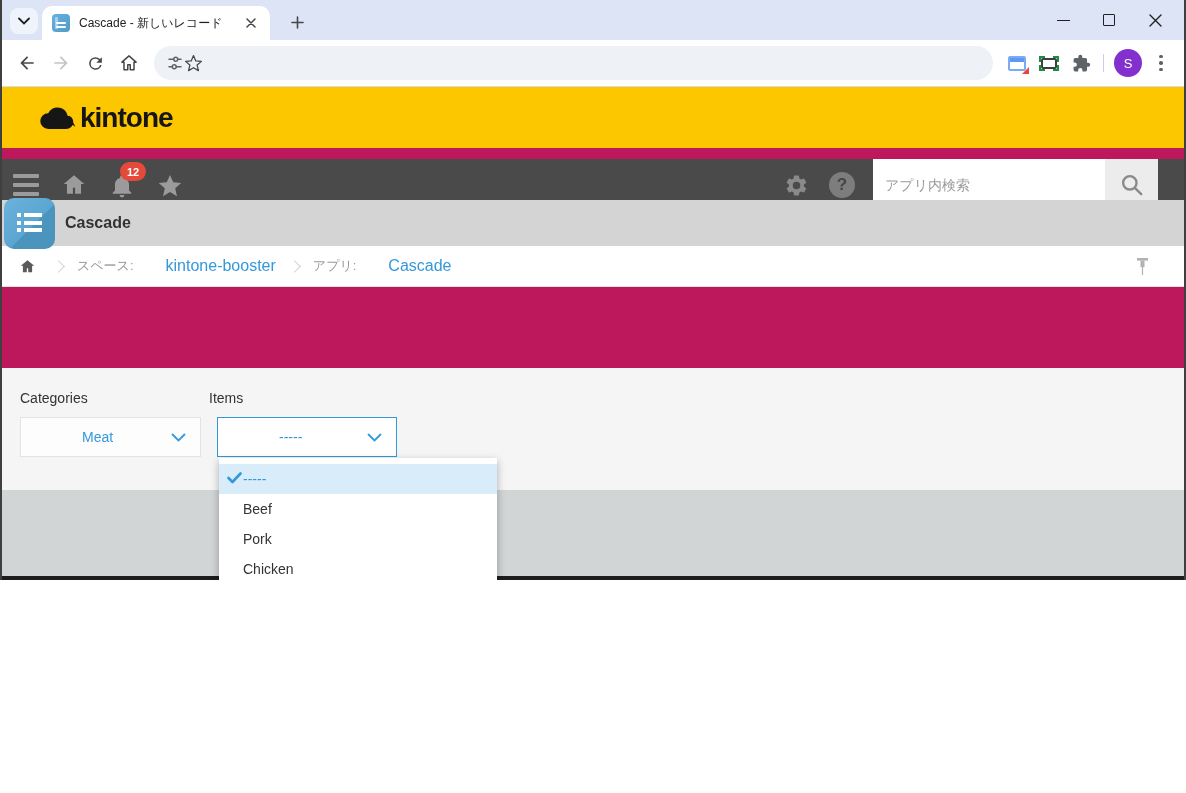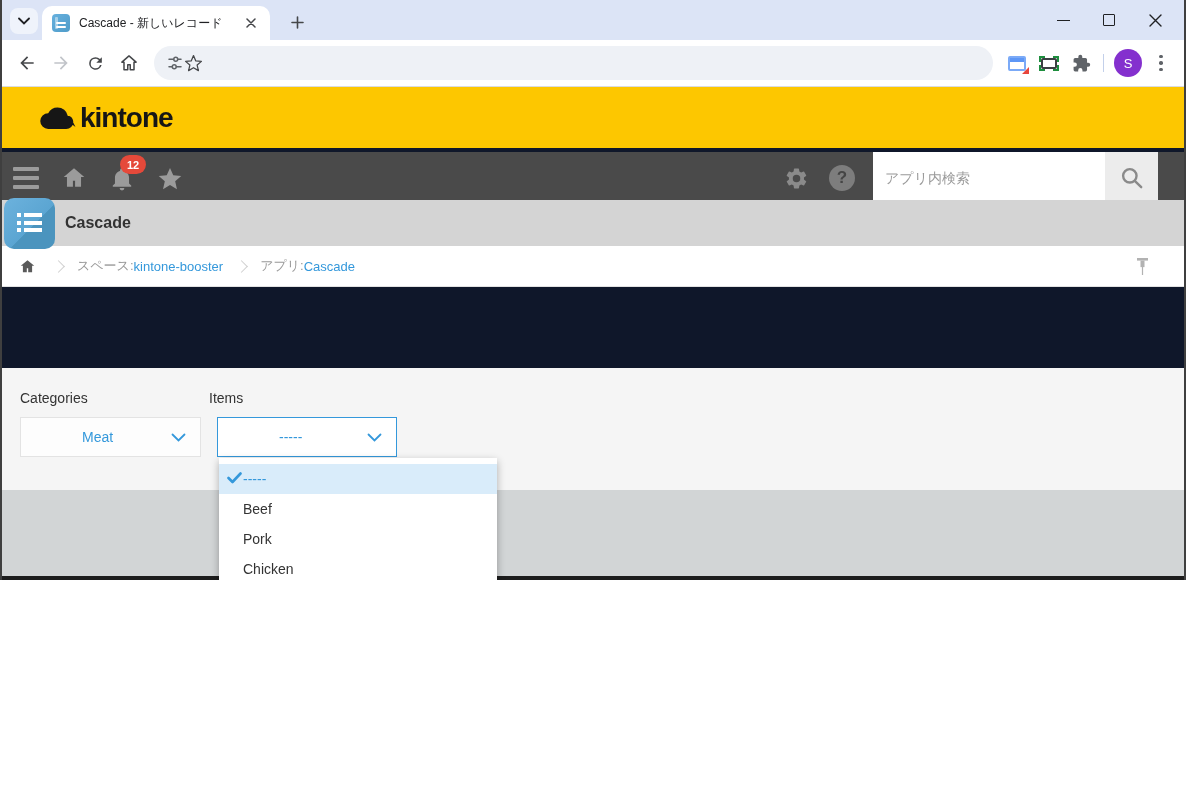--- a/index.html
+++ b/index.html
@@ -1,18 +1,18 @@
 <!DOCTYPE html>
 <html><head>
 <meta charset="utf-8">
 <style>
   * { margin:0; padding:0; box-sizing:border-box; }
   html,body { width:1186px; height:793px; overflow:hidden; }
   body { font-family:"Liberation Sans","DejaVu Sans",sans-serif; }
-  .window { position:relative; width:1186px; height:580px; background:#0f172a;
+  .window { position:relative; width:1186px; height:580px; background:#be185d;
             border-left:2px solid #3f3f3f; border-right:2px solid #3f3f3f; overflow:hidden; }
 
   
   .tabstrip { position:absolute; top:0; left:0; right:0; height:40px; background:#dce4f6; }
   .tab-chevron-btn { position:absolute; left:8px; top:8px; width:28px; height:26px; border-radius:8px;
                      background:rgba(255,255,255,.55); display:flex; align-items:center; justify-content:center; cursor:pointer; }
   .tab { position:absolute; left:40px; top:6px; width:228px; height:34px; background:#fff;
          border-radius:10px 10px 0 0; display:flex; align-items:center; padding:0 10px; }
   .favicon { width:18px; height:18px; border-radius:4px; margin-right:9px; flex:none; position:relative;
              background:linear-gradient(135deg,#66b0de 0%,#4f9cc9 100%); }
@@ -59,21 +59,21 @@
   
   .yellow-header { position:absolute; top:87px; left:0; right:0; height:61px; background:#fdc700; }
   .logo { position:absolute; left:34px; top:0; height:61px; display:flex; align-items:center; cursor:pointer; }
   .logo-text { font-size:28px; font-weight:800; color:#161616; letter-spacing:-1px; margin-left:4px; }
   .user-menu { position:absolute; right:33px; top:0; width:279px; height:61px; background:#d1a400;
                display:flex; align-items:center; padding:0 16px; cursor:pointer; }
   .user-avatar { width:36px; height:36px; background:#6e6e6e; display:flex; align-items:flex-end; justify-content:center; overflow:hidden; flex:none; }
   .user-name { color:#fff; font-size:15px; font-weight:bold; margin-left:18px; flex:1; }
 
   
-  .gnav { position:absolute; top:152px; left:0; right:0; height:52px; background:#4a4a4a; }
+  .gnav { position:absolute; top:159px; left:0; right:0; height:52px; background:#4a4a4a; }
   .gnav-left { position:absolute; left:0; top:0; height:52px; display:flex; align-items:center; }
   .gnav-item { width:48px; height:52px; display:flex; align-items:center; justify-content:center; cursor:pointer; position:relative; }
   .hamburger { display:flex; flex-direction:column; gap:5px; }
   .hamburger i { width:26px; height:4px; background:#9b9b9b; border-radius:1px; }
   .badge { position:absolute; top:3px; left:22px; min-width:26px; height:19px; background:#e5493a; border-radius:10px;
            color:#fff; font-size:11px; font-weight:bold; display:flex; align-items:center; justify-content:center; padding:0 4px; }
   .gnav-right { position:absolute; right:0; top:0; height:52px; display:flex; align-items:center; }
   .gnav-icon-btn { width:46px; height:52px; display:flex; align-items:center; justify-content:center; cursor:pointer; }
   .help-circle { width:26px; height:26px; border-radius:50%; background:#7d7d7d; color:#454545; font-size:17px; font-weight:bold;
                  display:flex; align-items:center; justify-content:center; }
@@ -95,21 +95,21 @@
   .app-title { position:absolute; left:63px; top:0; height:46px; display:flex; align-items:center;
                font-size:16px; font-weight:bold; color:#333; }
 
   
   .crumbbar { position:absolute; top:246px; left:0; right:0; height:41px; background:#fff;
               border-bottom:1px solid #e2e2e2; display:flex; align-items:center; padding-left:12px; }
   .crumb-home { width:26px; height:41px; display:flex; align-items:center; justify-content:center; cursor:pointer; }
   .crumb-sep { width:9px; height:9px; border-top:1px solid #d0d0d0; border-right:1px solid #d0d0d0;
                transform:rotate(45deg); margin:0 14px; flex:none; }
   .crumb-label { font-size:13px; color:#999; }
-  .crumb-link { font-size:13px; color:#3498db; text-decoration:none; cursor:pointer; }
+  .crumb-link { font-size:16px; color:#3498db; text-decoration:none; cursor:pointer;margin-left:32px; }
   .pin-btn { position:absolute; right:34px; top:0; height:41px; display:flex; align-items:center; cursor:pointer; }
 
   
   .actionbar { position:absolute; top:287px; left:0; right:0; height:81px; background:#fff; border-bottom:1px solid #ececec; }
   .btn { position:absolute; top:17px; height:47px; font-size:15px; display:flex; align-items:center; justify-content:center;
          cursor:pointer; font-family:"Liberation Sans","DejaVu Sans",sans-serif; }
   .btn-cancel { left:17px; width:163px; background:#fdfdfd; border:1px solid #e3e3e3; color:#3498db; }
   .btn-save { left:196px; width:162px; background:#3498db; border:1px solid #3498db; color:#fff; }
 
   

